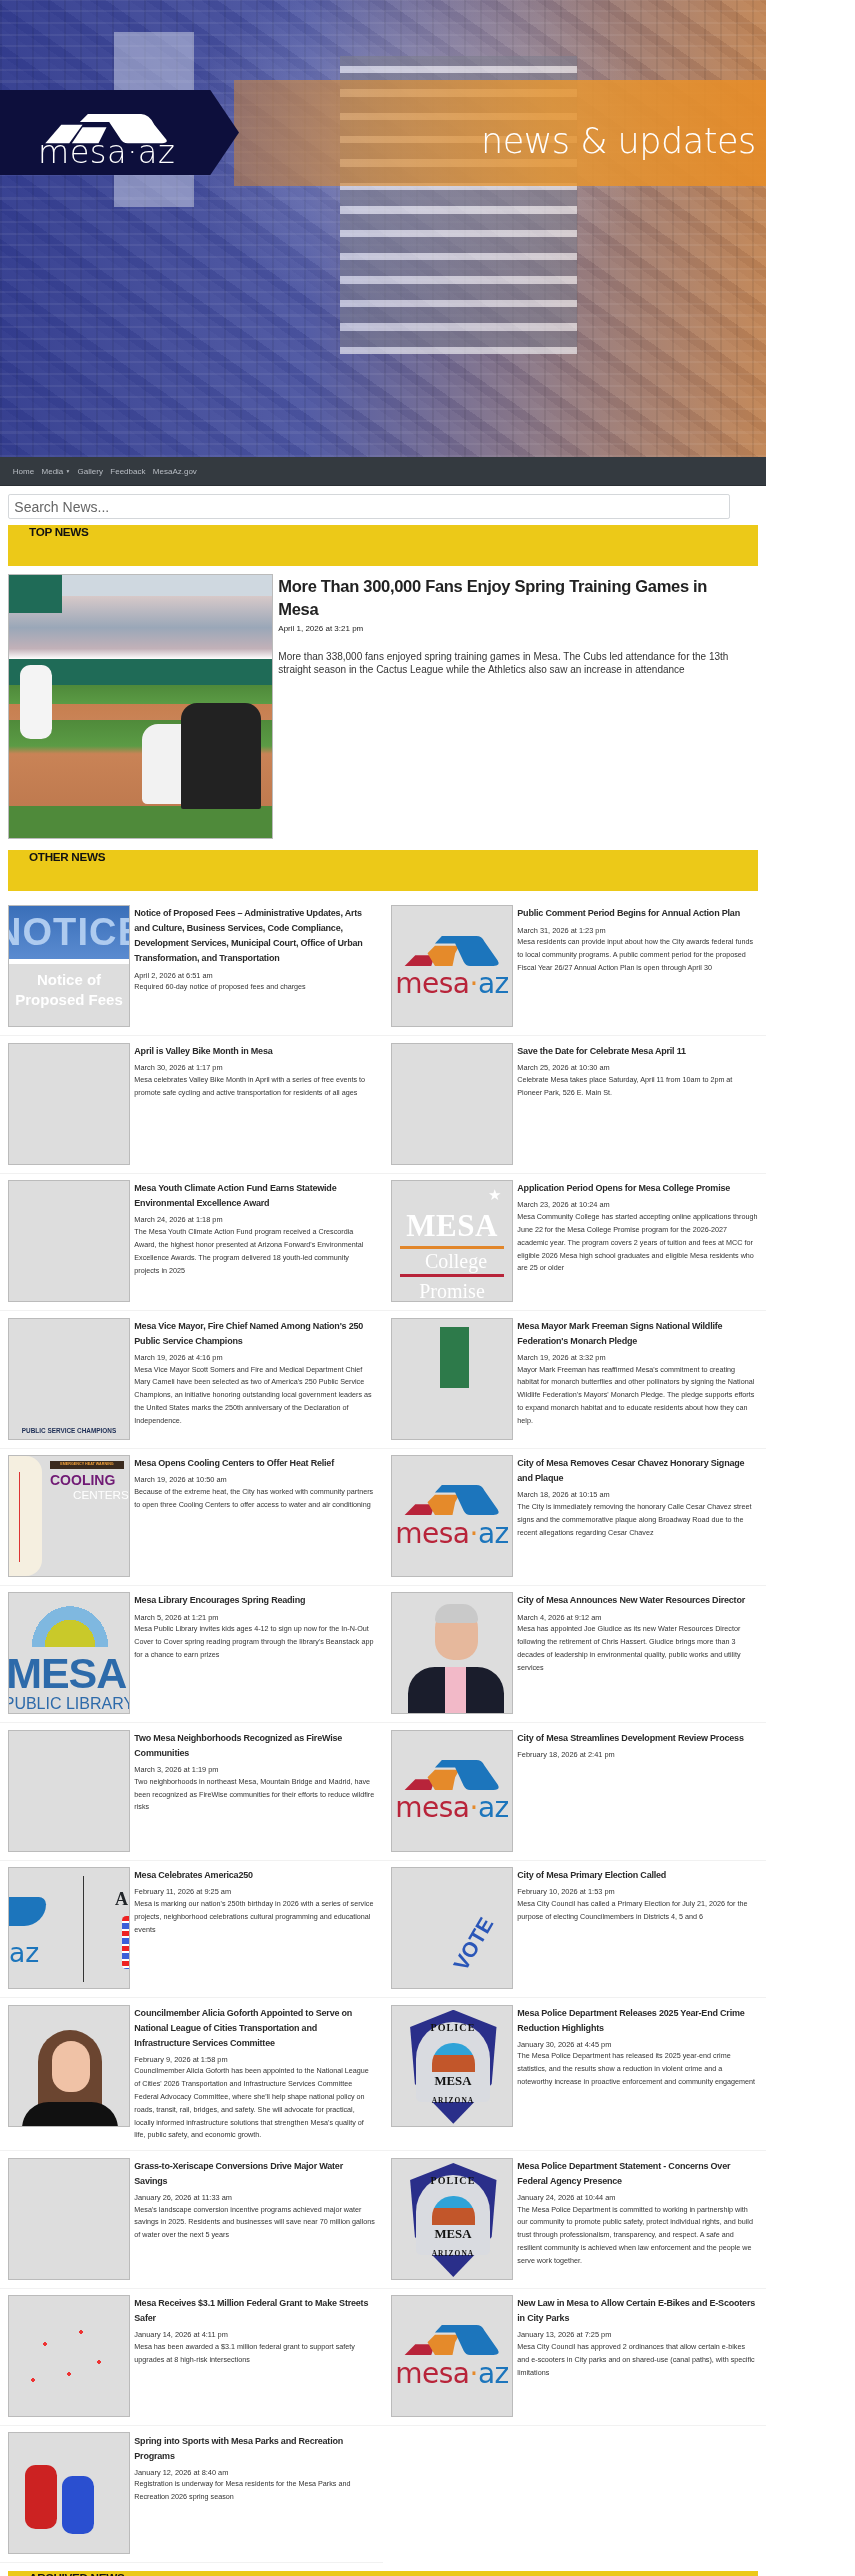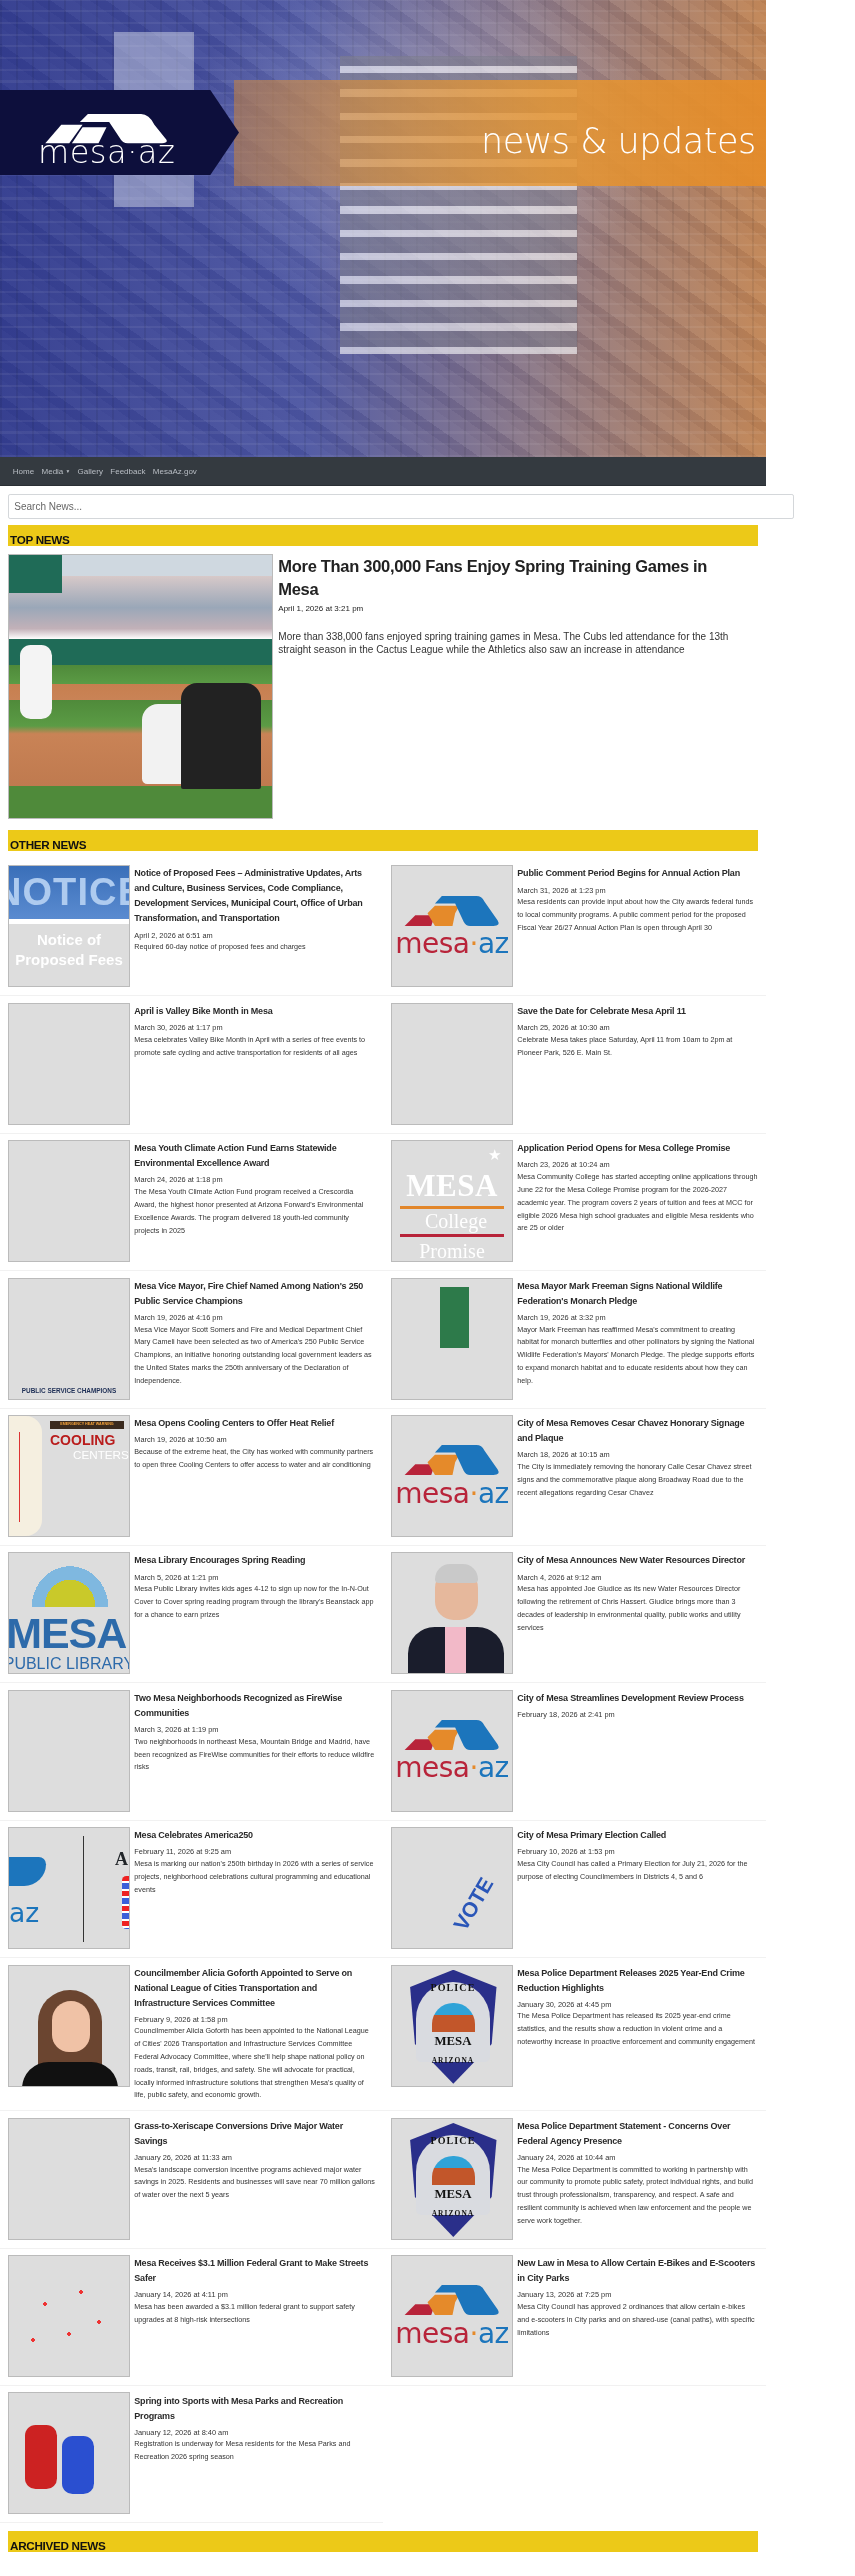--- a/index.html
+++ b/index.html
@@ -31,25 +31,25 @@
   .hero .wordmark { position: absolute; left: 38px; top: 133px; font-size: 32px; color: #fff; letter-spacing: 0.5px; font-family: "DejaVu Sans", sans-serif; font-weight: 300; }
   .hero .tagline { position: absolute; left: 481px; top: 121px; font-size: 35px; color: #fff; font-family: "DejaVu Sans", sans-serif; font-weight: 300; letter-spacing: -0.5px; }
 
   
   .nav { width: 766px; height: 29px; background: #343a40; display: flex; align-items: center; padding-left: 12.8px; gap: 7.4px; border-bottom: 1.1px solid #2a2f34; }
   .nav a { color: #b9bec4; font-size: 8px; text-decoration: none; display: inline-flex; align-items: center; gap: 2.1px; }
   .nav .caret { font-size: 4.8px; color: #b9bec4; }
 
   
   .search-wrap { padding: 8px 8px 6.4px 8px; }
-  .search { width: 786px; height: 25px; border: 0.5px solid #d4d7da; border-radius: 2.1px; padding: 0 5.3px; font-size: 10px; color: #555; font-family: "Liberation Sans", sans-serif; }
+  .search { width: 722px; height: 25px; border: 0.5px solid #d4d7da; border-radius: 2.1px; padding: 0 5.3px; font-size: 14px; color: #555; font-family: "Liberation Sans", sans-serif; }
   .search::placeholder { color: #666; }
 
   
-  .section-bar { margin: 0 8px; height: 21px; background: #ECC918; display: flex; align-items: flex-end; padding-left: 2px; }
+  .section-bar { margin: 0 8px; height: 41px; background: #ECC918; display: flex; align-items: flex-start; padding-left: 21px; }
   .section-bar h2 { font-size: 11.7px; font-weight: 700; color: #111; letter-spacing: -0.3px; }
 
   
   .top-story { display: flex; padding: 8px 8px 10.6px 8px; gap: 5.3px; }
   .top-story .img { width: 265px; height: 265px; border: 0.5px solid #bbb; flex: none; position: relative; overflow: hidden;
     background:
       linear-gradient(180deg, #cfd8e0 0%, #cfd8e0 8%, transparent 8%),
       linear-gradient(180deg, transparent 0%, transparent 8%, #d7c9c9 8%, #9aa7b8 20%, #c2b1b8 28%, transparent 32%),
       linear-gradient(180deg, transparent 32%, #1f6b57 32%, #1f6b57 42%, transparent 42%),
       linear-gradient(180deg, transparent 42%, #4f8a3a 42%, #5b9b45 49%, #c77f4f 49%, #c98356 55%, #4f8a3a 55%, #5b9b45 65%, #c98356 68%, #bf7a4f 88%, #4f8a3a 88%);
@@ -94,21 +94,21 @@
   .t-college .promise { font-family: "Liberation Serif", serif; font-size: 20px; }
   .t-college .star { position: absolute; right: 10.6px; top: 5.3px; color: #fff; font-size: 15px; }
   .t-champions { background: linear-gradient(180deg, #e8e8ec 0%, #e8e8ec 25%, #2a3f70 25%, #1d2e55 85%, #fff 85%); }
   .t-champions .label { position: absolute; left: 0; bottom: 4.3px; width: 100%; font-size: 6.4px; font-weight: 700; color: #1d2e55; text-align: center; }
   .t-monarch { background: linear-gradient(180deg, #cfe6f5 0%, #e0e8d0 30%, #c7b99b 60%, #b3a27e 100%); }
   .t-monarch .sign { position: absolute; left: 48px; top: 8px; width: 29px; height: 61px; background: #2d7a4a; }
   .t-cooling { background: #2f9ad8; }
   .t-cooling .therm { position: absolute; left: 0; top: 0; width: 33px; height: 100%; background: #f5efe0; border-radius: 0 16px 16px 0; }
   .t-cooling .therm::after { content: ""; position: absolute; left: 9.6px; top: 16px; width: 1.6px; height: 90px; background: #d33; }
   .t-cooling .warn { position: absolute; left: 41px; top: 5.3px; width: 74px; height: 7.4px; background: #3a2a1e; color: #f6a33a; font-size: 3.7px; font-weight: 700; text-align: center; line-height: 7.4px; }
-  .t-cooling .c1 { position: absolute; left: 41px; top: 16px; color: #b91c1c; font-size: 14px; font-weight: 700; }
+  .t-cooling .c1 { position: absolute; left: 41px; top: 16px; color: #701a75; font-size: 14px; font-weight: 700; }
   .t-cooling .c2 { position: absolute; left: 64px; top: 32px; color: #fff; font-size: 11.7px; }
   .t-library { background: #fff; }
   .t-library .leaves { position: absolute; left: 16px; top: 5.3px; width: 90px; height: 48px; background: radial-gradient(ellipse at 50% 100%, #c9c92a 0 40%, #7fb8e0 40% 60%, transparent 60%); }
   .t-library .mesa { position: absolute; left: -2.7px; top: 56px; font-size: 43px; font-weight: 700; color: #2d6aaa; letter-spacing: -1.1px; }
   .t-library .pl { position: absolute; left: -5.3px; top: 102px; font-size: 16px; color: #2d6aaa; white-space: nowrap; }
   .t-headshot-m { background: linear-gradient(180deg, #dfe3e6 0%, #cfd4d8 100%); }
   .t-headshot-m .head { position: absolute; left: 43px; top: 13.3px; width: 43px; height: 53px; background: #e6b89c; border-radius: 21px 21px 18.6px 18.6px; }
   .t-headshot-m .hair { position: absolute; left: 43px; top: 10.6px; width: 43px; height: 18.6px; background: #c9c9c9; border-radius: 21px 21px 5.3px 5.3px; }
   .t-headshot-m .suit { position: absolute; left: 16px; top: 74px; width: 96px; height: 53px; background: #1a1d2c; border-radius: 26.6px 26.6px 0 0; }
   .t-headshot-m .shirt { position: absolute; left: 53px; top: 74px; width: 21px; height: 53px; background: #f2b9c8; }

